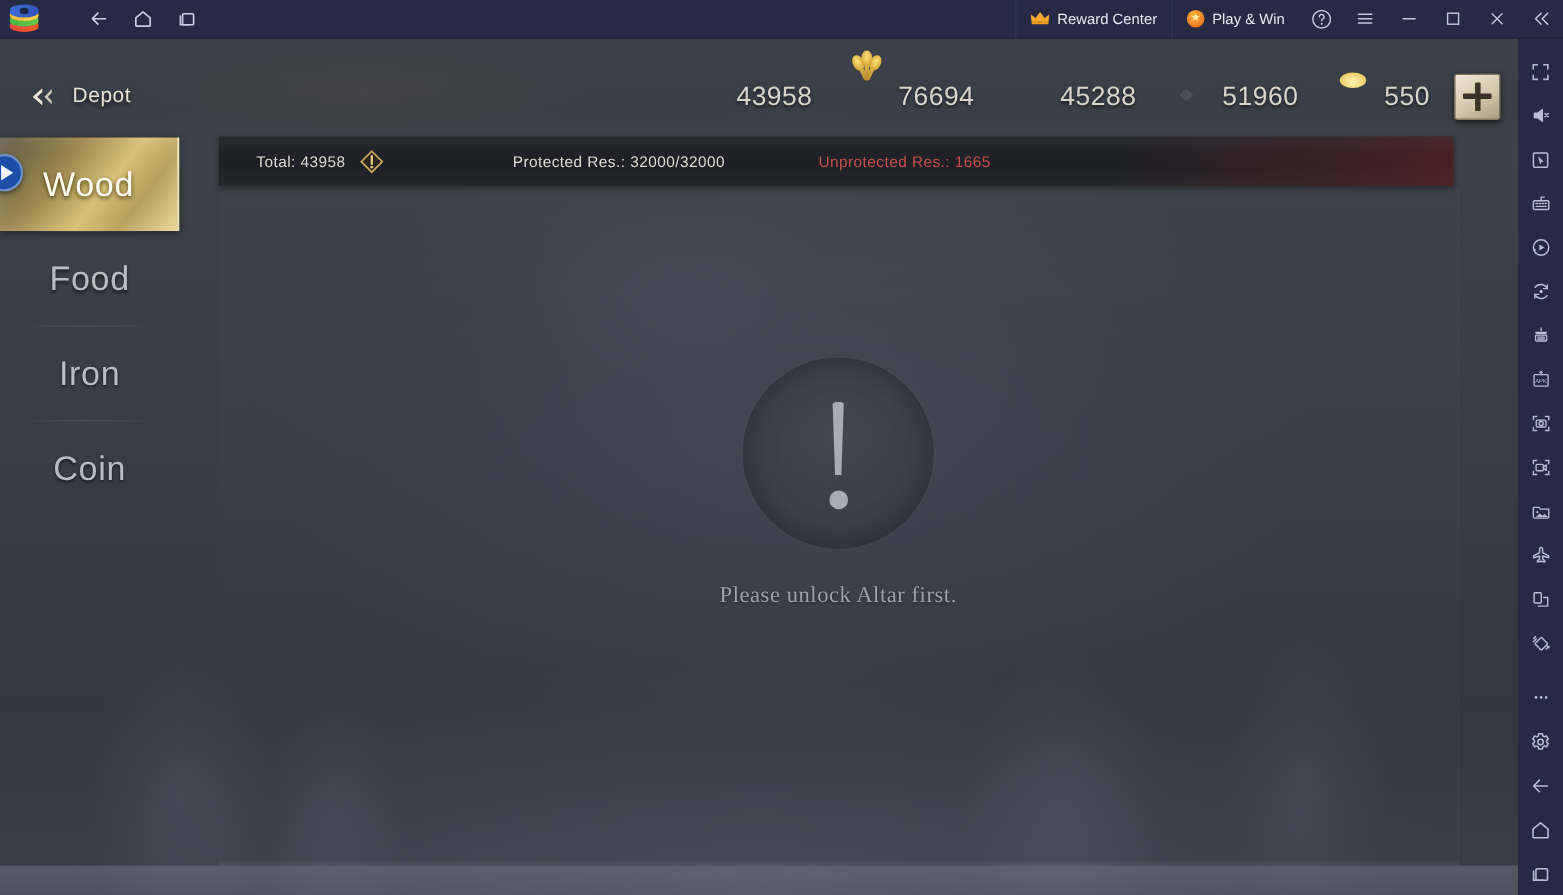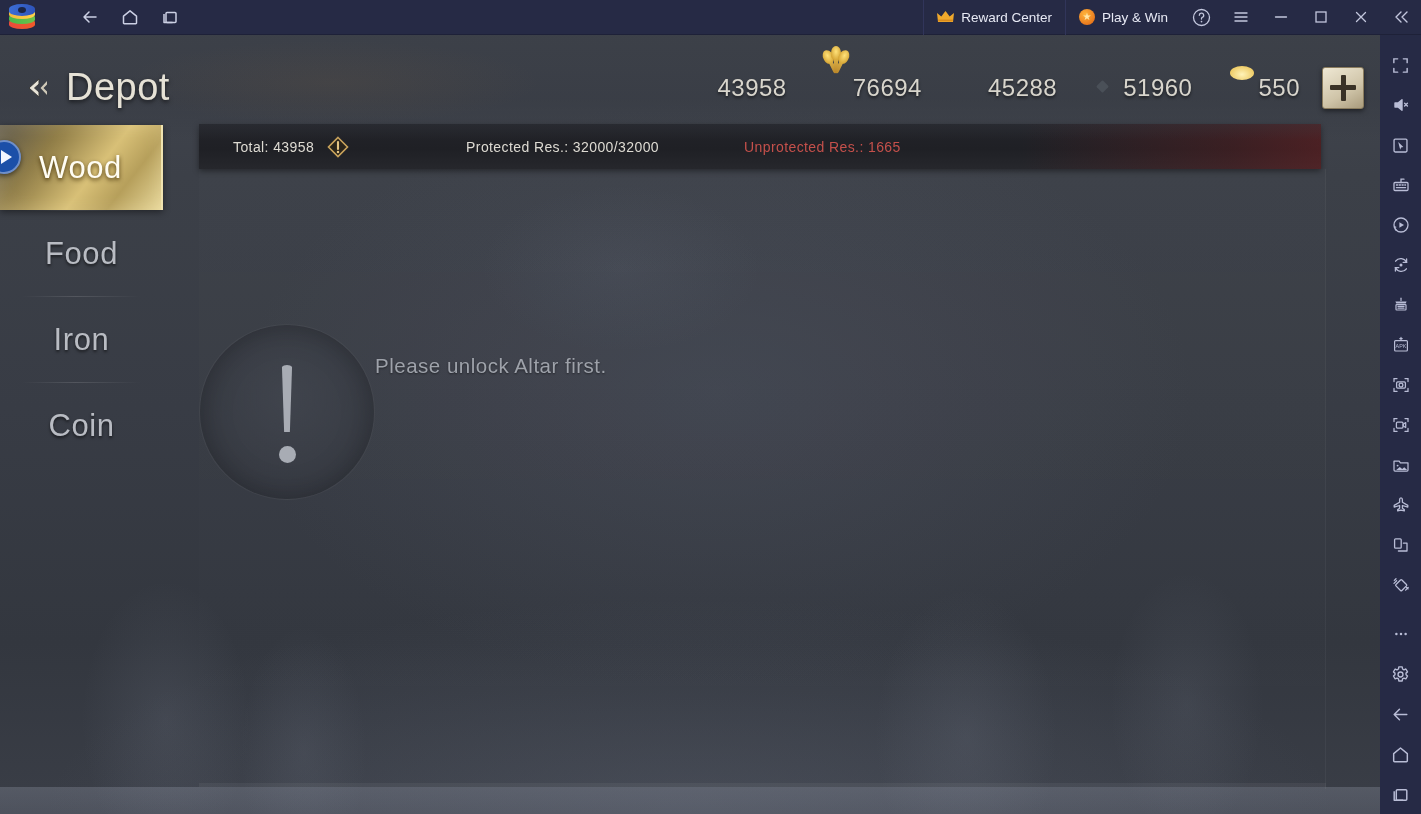--- a/index.html
+++ b/index.html
@@ -106,28 +106,28 @@
     display: flex; align-items: center; z-index: 12;
     background:
       radial-gradient(ellipse 300px 60px at 24% 45%, rgba(150,110,60,.10), transparent 70%),
       linear-gradient(180deg, rgba(60,64,72,.92) 0%, rgba(56,60,68,.72) 60%, rgba(56,60,68,0) 100%);
   }
   #back-btn {
     display: flex; align-items: center; gap: 14px; margin-left: 22px; cursor: pointer;
   }
   #back-chevrons { width: 30px; height: 30px; position: relative; flex: 0 0 auto; }
   #depot-title {
-    color: #e6e2d6; font-size: 38px; letter-spacing: .5px;
+    color: #e6e2d6; font-size: 19px; letter-spacing: .5px;
     text-shadow: 0 2px 4px rgba(0,0,0,.6);
   }
 
   #res-list { display: flex; align-items: center; margin-left: auto; margin-right: 16px; gap: 0; }
   .res-item { display: flex; align-items: center; cursor: pointer; padding: 0 16px; }
   .res-val {
-    color: #d8d5cc; font-size: 24px; letter-spacing: .5px; 
+    color: #d8d5cc; font-size: 24px; letter-spacing: .5px; margin-left: 12px;
     text-shadow: 0 2px 3px rgba(0,0,0,.55);
   }
   .res-ico { width: 34px; height: 30px; position: relative; flex: 0 0 auto; }
 
   
   .ico-wood {
     width: 36px; height: 18px; background: linear-gradient(160deg,#d79a5c,#a4632c 55%,#6f3e18);
     border-radius: 3px; transform: rotate(-18deg) skewX(-8deg);
     margin-top: 7px; box-shadow: inset 0 -3px 4px rgba(0,0,0,.4), 0 2px 3px rgba(0,0,0,.5);
     position: relative;
@@ -258,21 +258,21 @@
   }
 
   #panel-body {
     position: absolute; left: 0; top: 45px; width: 1127px; height: 620px;
     background: linear-gradient(180deg, rgba(255,255,255,.012), rgba(255,255,255,0));
     border-right: 1px solid rgba(255,255,255,.045);
     overflow: hidden;
   }
   #empty-wrap {
     position: absolute; left: 0; right: 0; top: 155px;
-    display: flex; flex-direction: row; 
+    display: flex; flex-direction: column; align-items: center; font-family: Liberation Serif, serif;
   }
   #empty-circle {
     width: 176px; height: 176px; border-radius: 50%;
     background: radial-gradient(circle at 50% 42%, rgba(66,70,79,.72), rgba(48,51,59,.55));
     border: 1px solid rgba(255,255,255,.05);
     display: flex; flex-direction: column; align-items: center; justify-content: center;
     box-shadow: inset 0 0 30px rgba(0,0,0,.28);
   }
   #excl-stem {
     width: 16px; height: 67px; margin-top: 4px;

